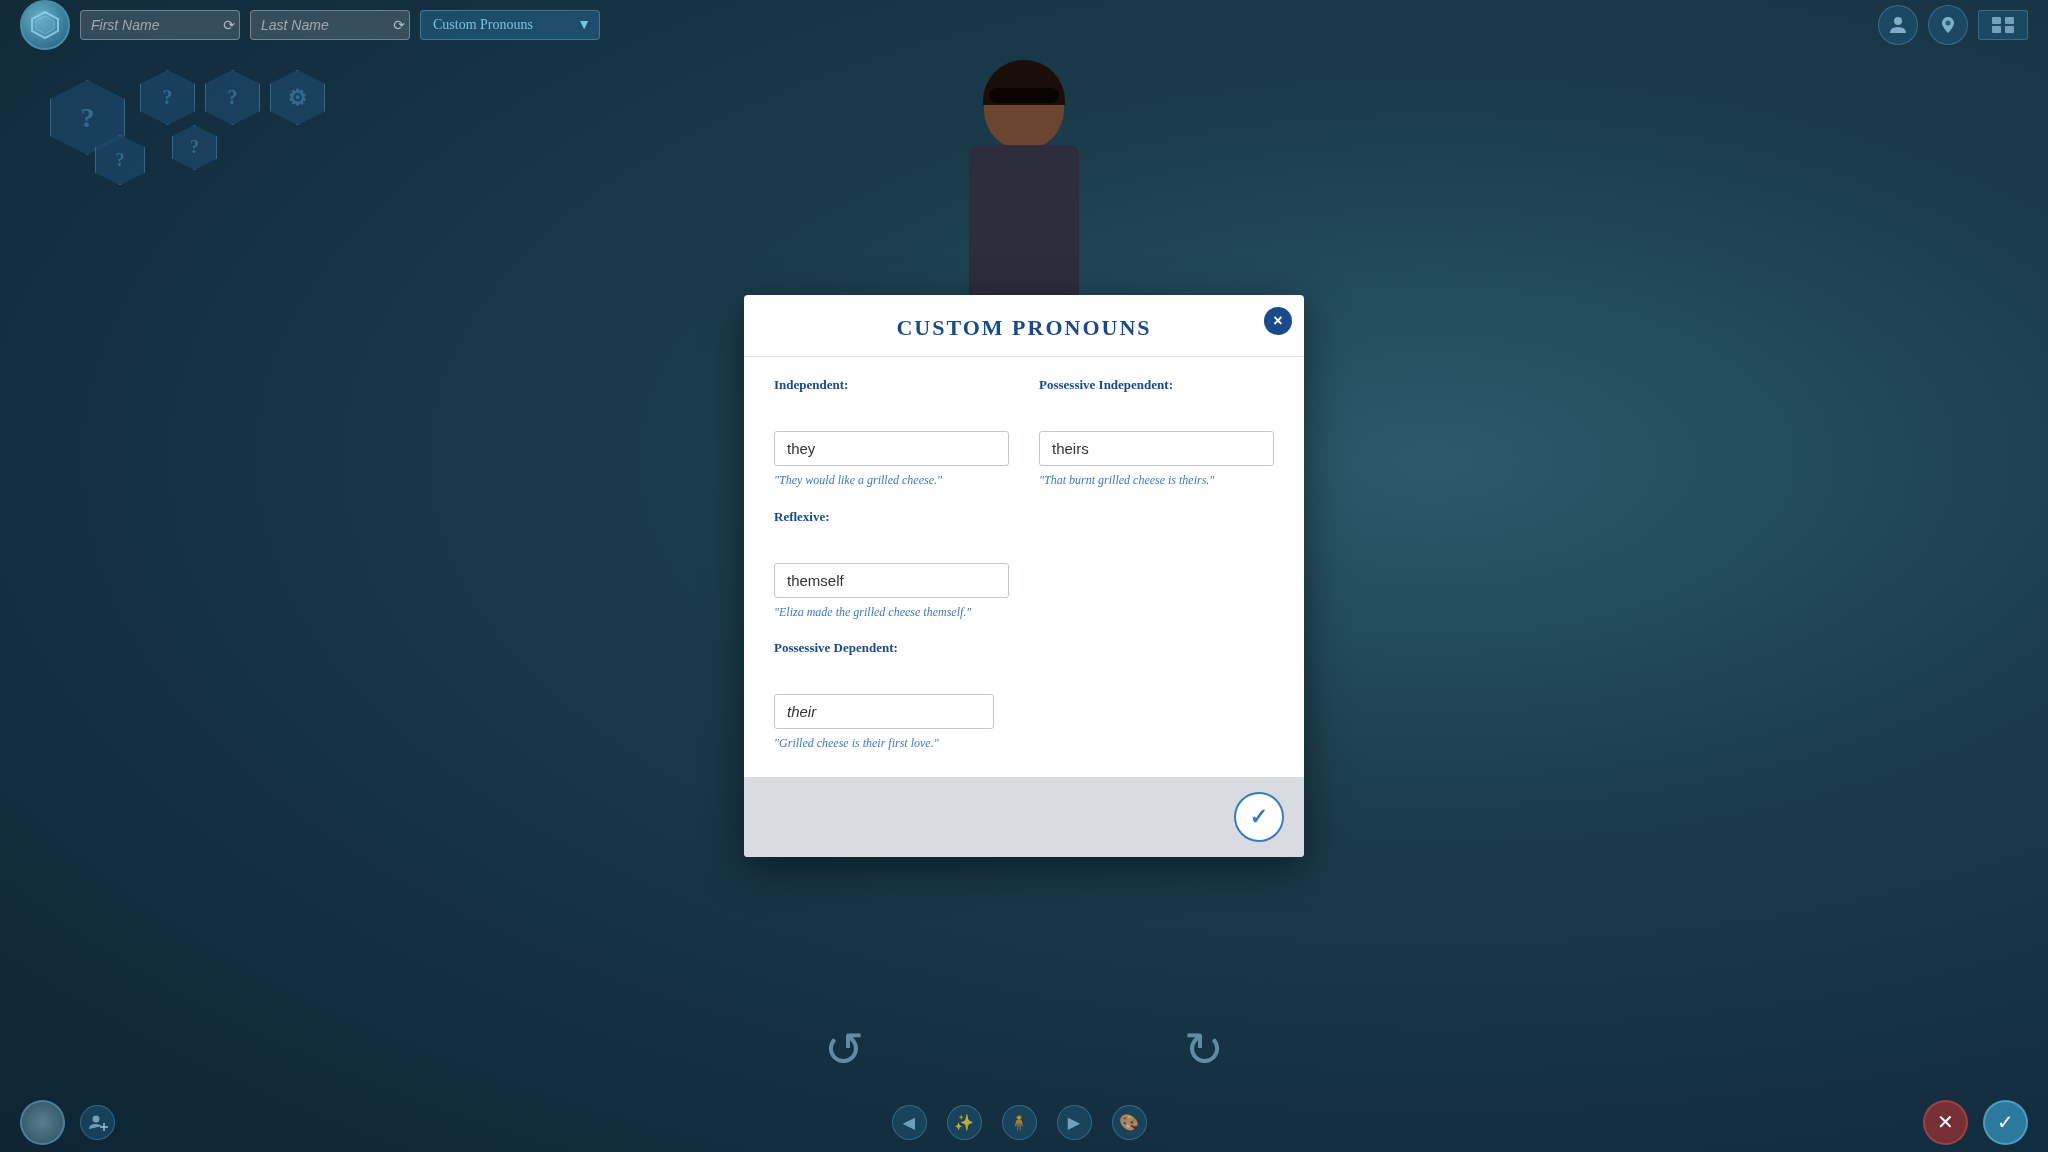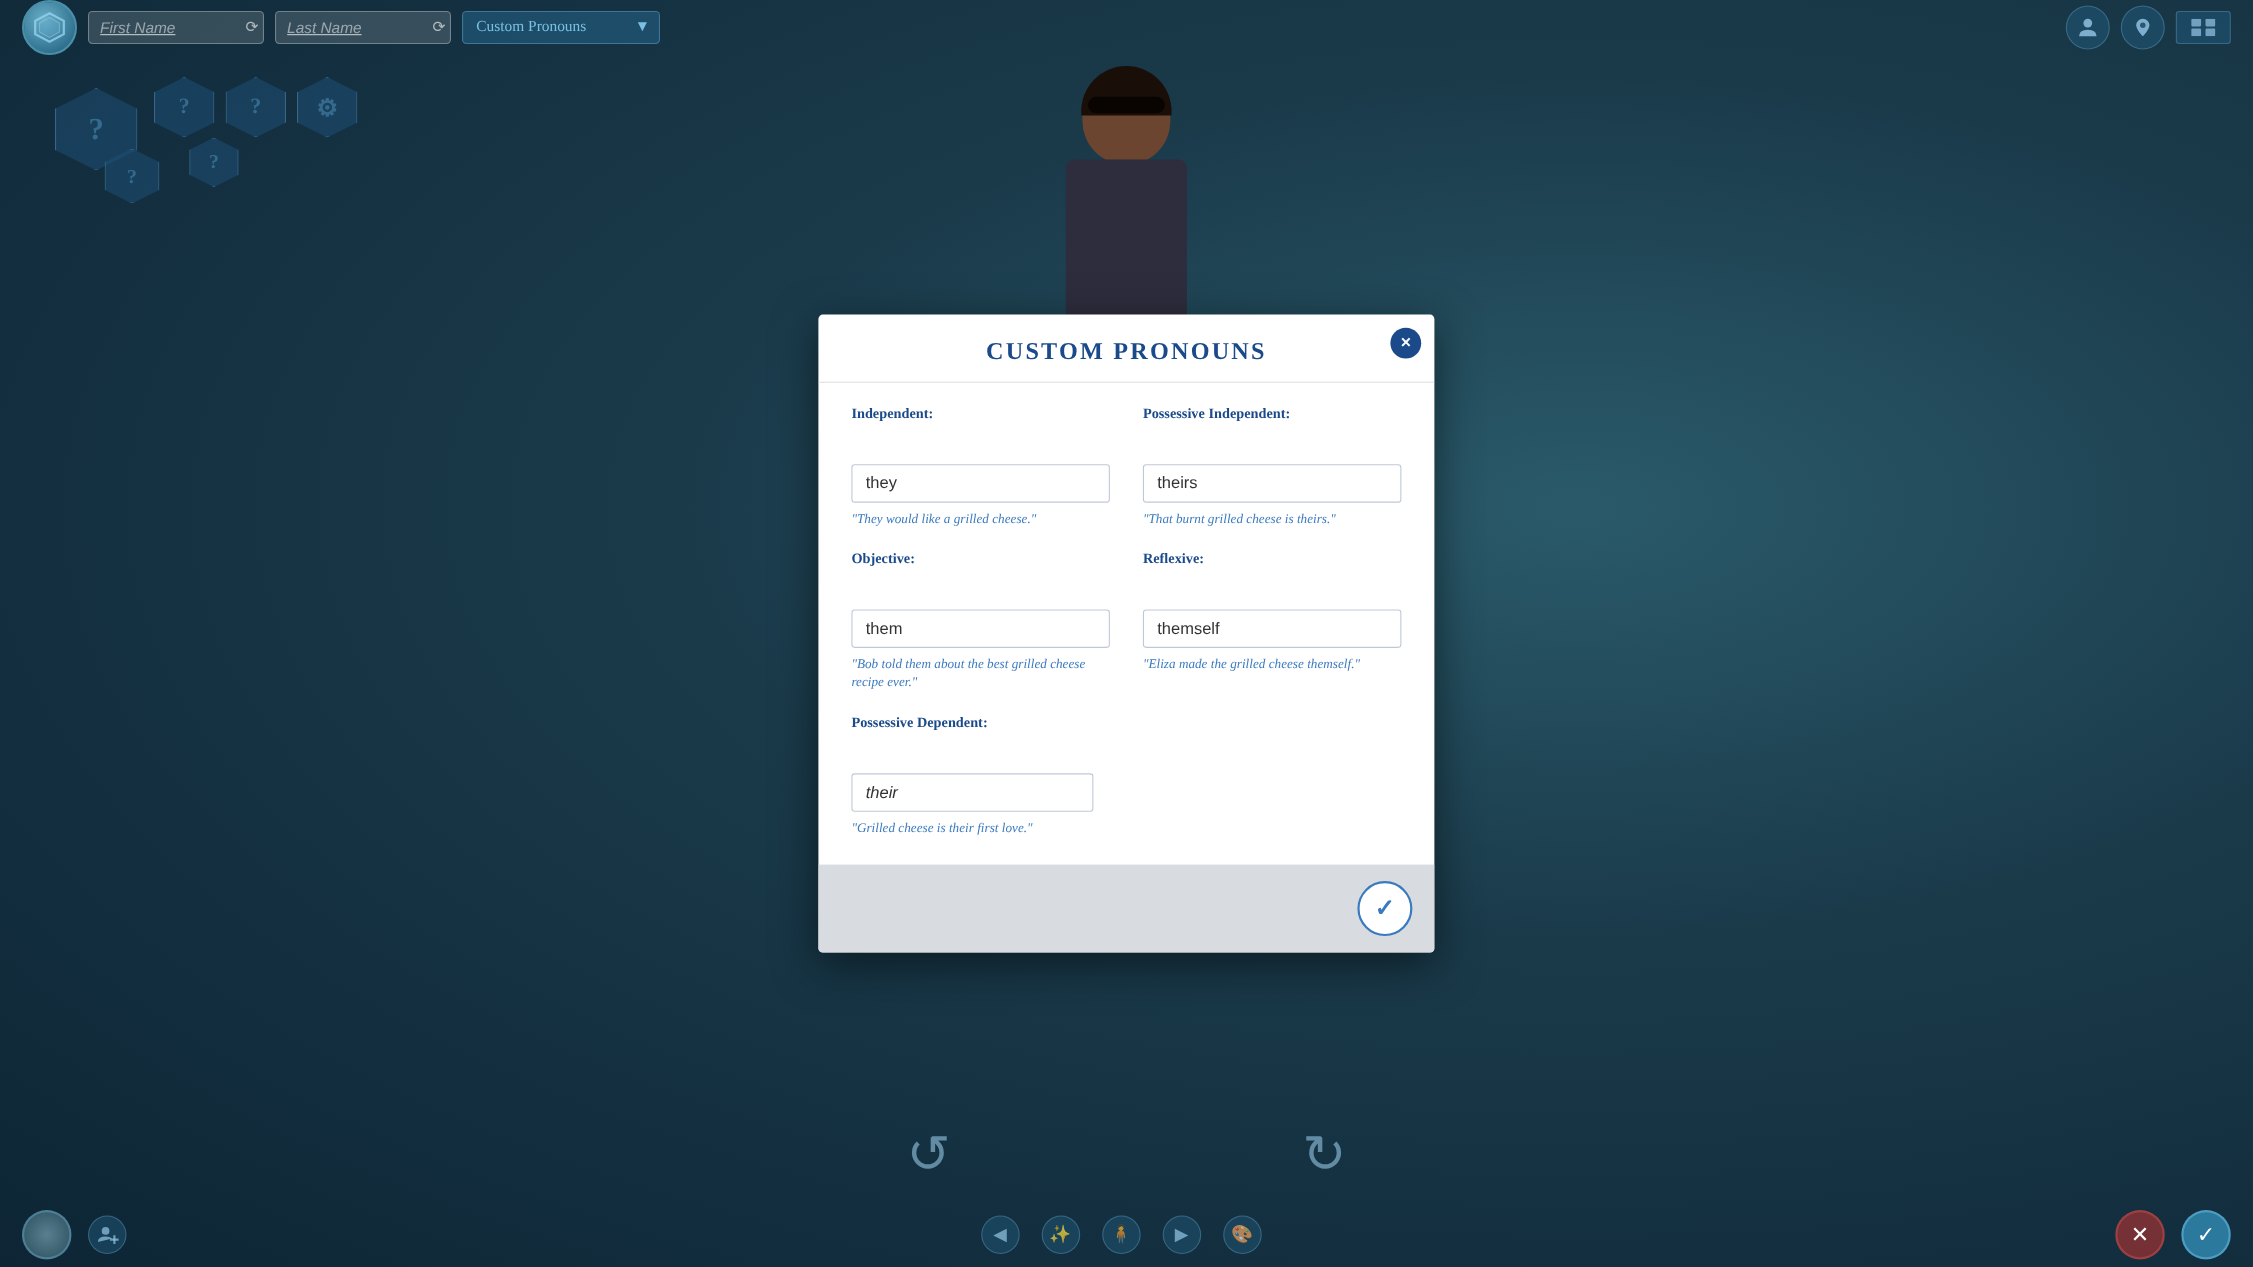--- a/index.html
+++ b/index.html
@@ -57,21 +57,20 @@
 
     .name-input {
       background: rgba(255,255,255,0.15);
       border: 1px solid rgba(255,255,255,0.3);
       border-radius: 4px;
       color: rgba(255,255,255,0.7);
       padding: 6px 16px 6px 10px;
       font-size: 14px;
       width: 160px;
       outline: none;
-      text-decoration: underline;
     }
 
     .name-input::placeholder {
       color: rgba(255,255,255,0.5);
       font-style: italic;
     }
 
     .refresh-icon-btn {
       position: absolute;
       right: 5px;
@@ -538,25 +537,20 @@
         <input class="field-input" type="text" value="they" style="">
         <span class="field-example">"They would like a grilled cheese."</span>
       </div>
 
       <div class="field-group">
         <label class="field-label">Possessive Independent:</label>
         <input class="field-input" type="text" value="theirs" style="">
         <span class="field-example">"That burnt grilled cheese is theirs."</span>
       </div>
 
-      <div class="field-group">
-        <label class="field-label">Objective:</label>
-        <input class="field-input" type="text" value="them" style="">
-        <span class="field-example">"Bob told them about the best grilled cheese recipe ever."</span>
-      </div>
 
       <div class="field-group">
         <label class="field-label">Reflexive:</label>
         <input class="field-input" type="text" value="themself" style="">
         <span class="field-example">"Eliza made the grilled cheese themself."</span>
       </div>
 
       <div class="field-group full-width">
         <label class="field-label">Possessive Dependent:</label>
         <input class="field-input" type="text" style="max-width: 220px; font-style: italic;" value="their">

